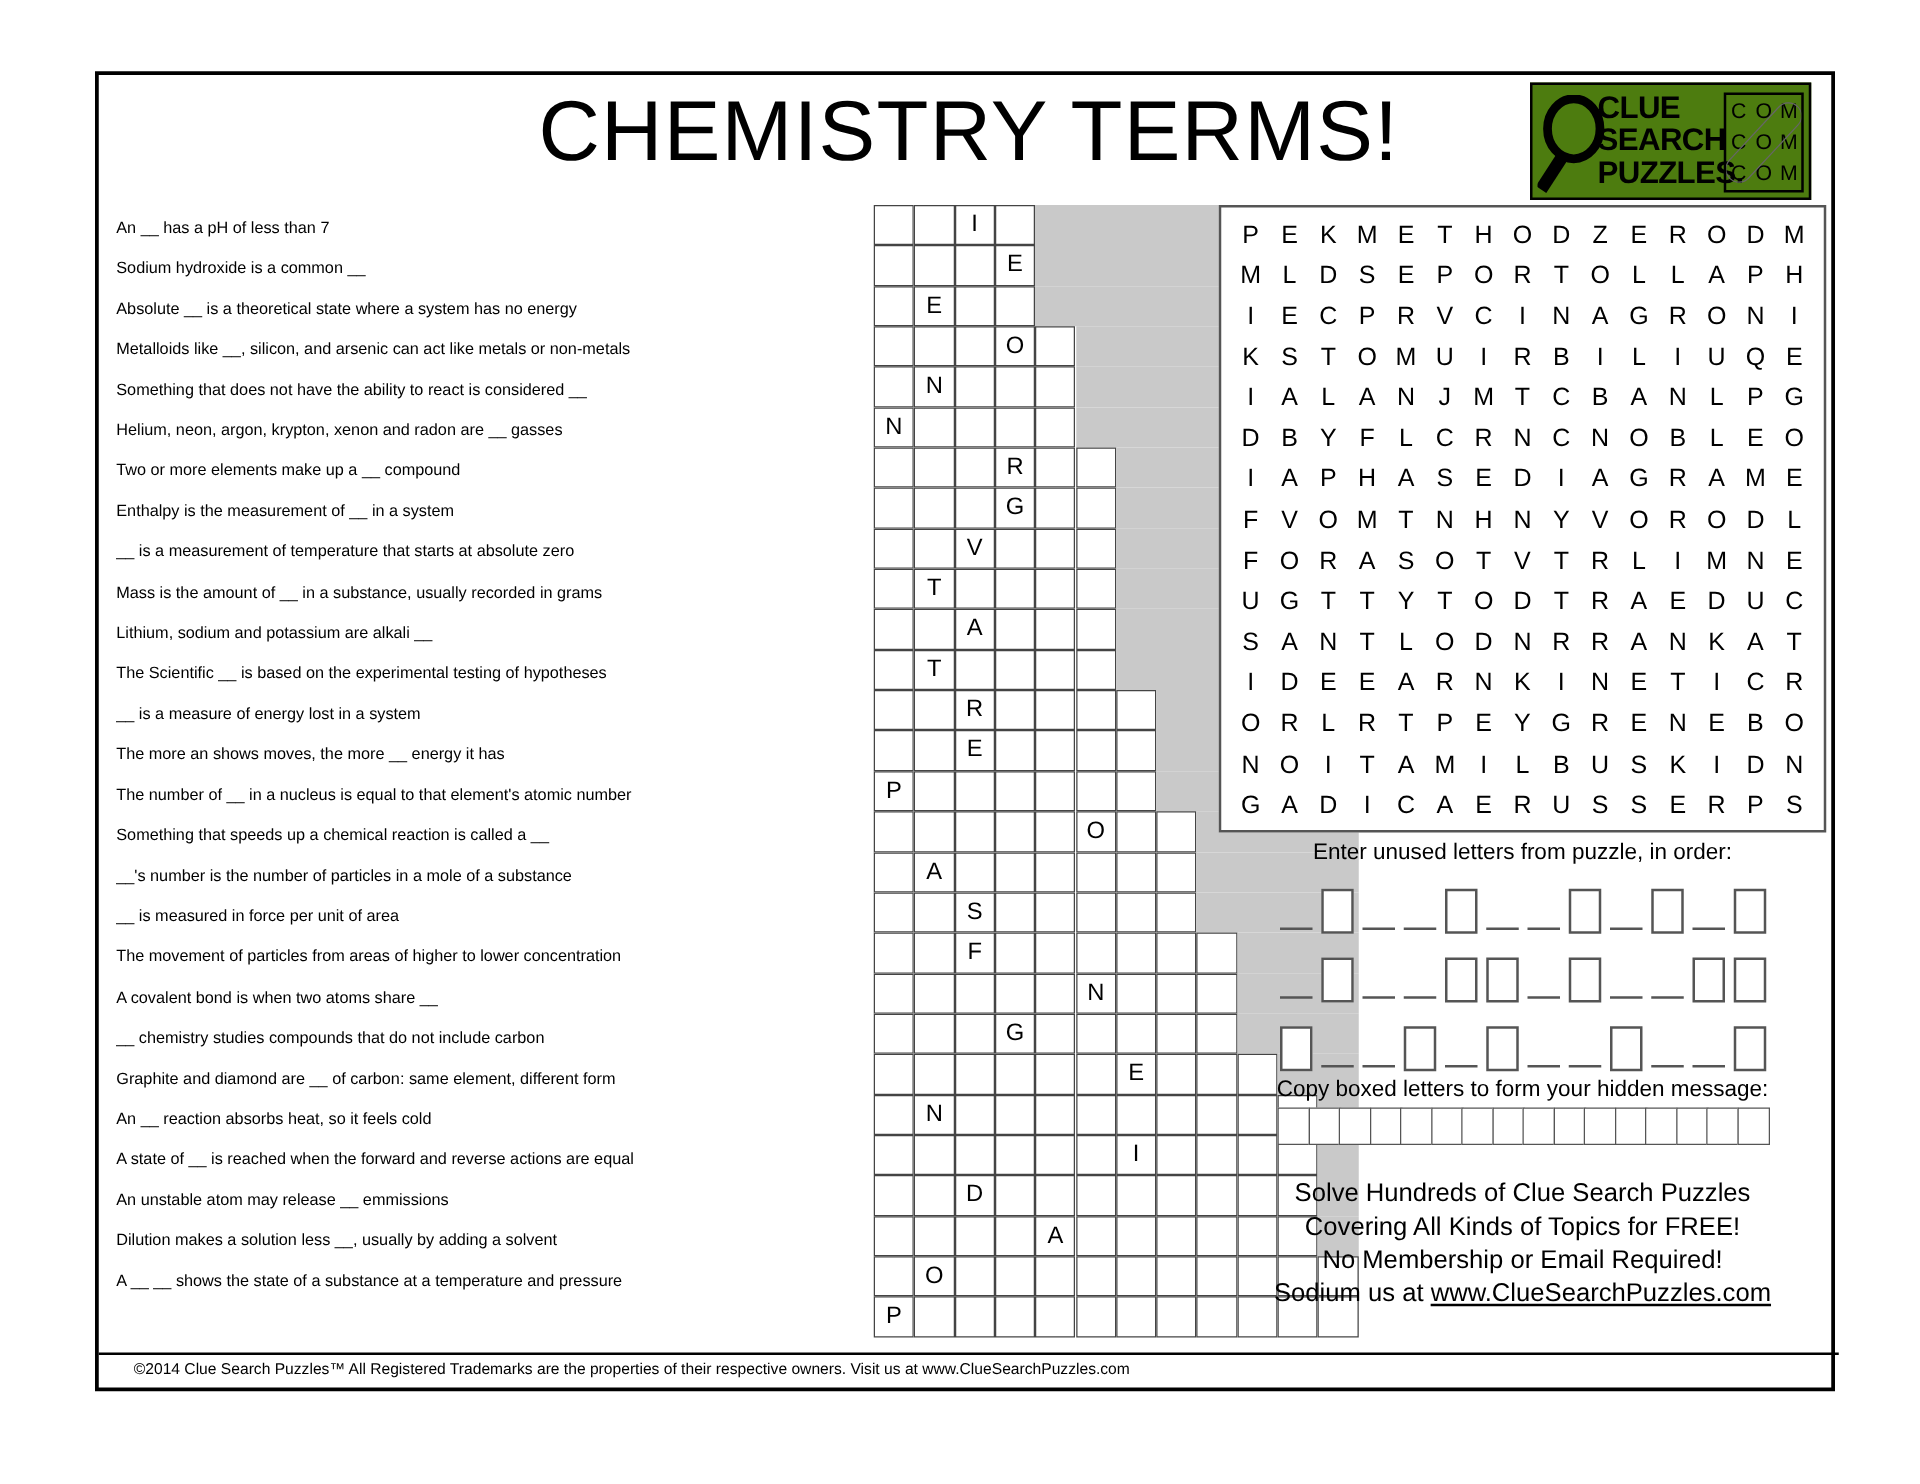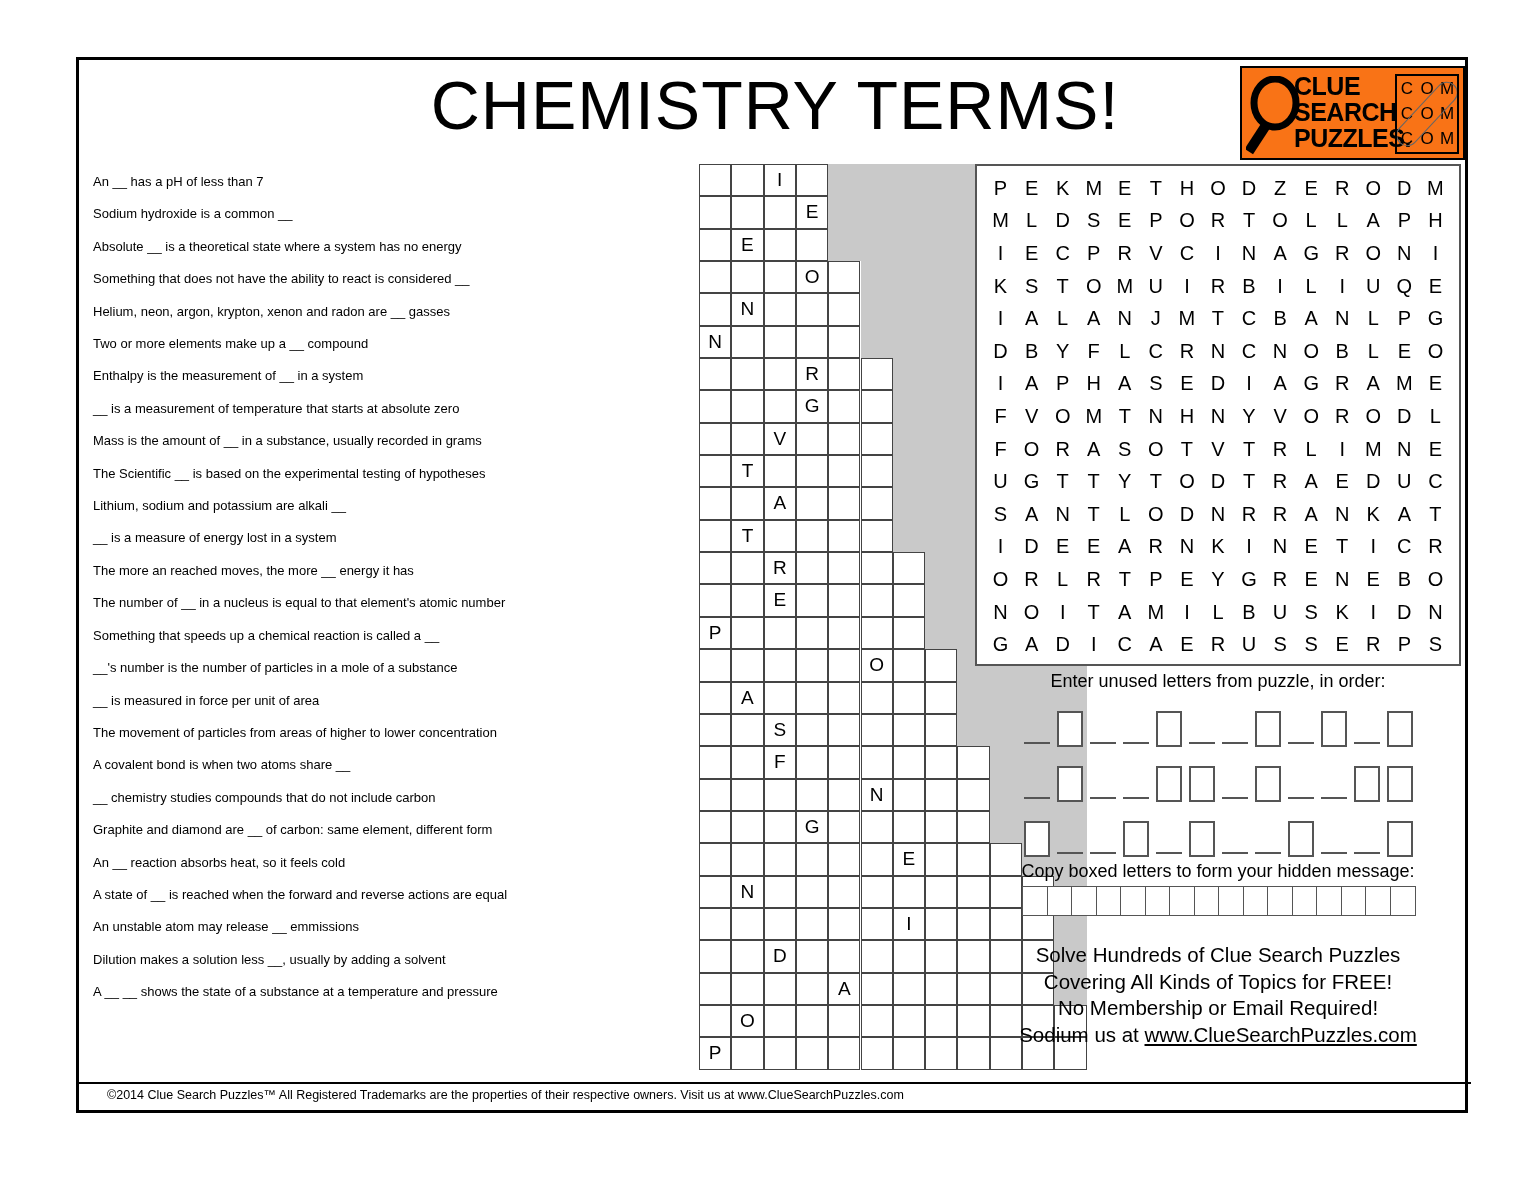--- a/index.html
+++ b/index.html
@@ -25,23 +25,23 @@
     text-align:center;
     font-size:68px; line-height:98px;
     letter-spacing:1px;
     font-weight:400;
     font-family:"Liberation Sans", sans-serif;
     white-space:nowrap;
   }
 
   
   #logo {
-    position:absolute; right:0; top:6px;
+    position:absolute; right:16px; top:6px;
     width:225px; height:94px;
-    background:#f97316;
+    background:#4d7c0f;
     border:2px solid #000;
     display:flex; align-items:center;
   }
   .logo-glass { position:absolute; left:4px; top:8px; width:56px; height:80px; }
   .logo-text {
     position:absolute; left:52px; top:5px;
     width:120px;
     font-weight:bold; font-size:25px; line-height:26px;
     letter-spacing:-0.5px;
     font-family:"Liberation Sans", sans-serif;
@@ -199,30 +199,31 @@
       </div>
     </div>
   </div>
 
   <div id="main">
 
     <div id="clues">
         <div class="clue">An __ has a pH of less than 7</div>
         <div class="clue">Sodium hydroxide is a common __</div>
         <div class="clue">Absolute __ is a theoretical state where a system has no energy</div>
+        <div class="clue">Metalloids like __, silicon, and arsenic can act like metals or non-metals</div>
         <div class="clue">Something that does not have the ability to react is considered __</div>
         <div class="clue">Helium, neon, argon, krypton, xenon and radon are __ gasses</div>
         <div class="clue">Two or more elements make up a __ compound</div>
         <div class="clue">Enthalpy is the measurement of __ in a system</div>
         <div class="clue">__ is a measurement of temperature that starts at absolute zero</div>
         <div class="clue">Mass is the amount of __ in a substance, usually recorded in grams</div>
+        <div class="clue">Lithium, sodium and potassium are alkali __</div>
         <div class="clue">The Scientific __ is based on the experimental testing of hypotheses</div>
-        <div class="clue">Lithium, sodium and potassium are alkali __</div>
         <div class="clue">__ is a measure of energy lost in a system</div>
-        <div class="clue">The more an reached moves, the more __ energy it has</div>
+        <div class="clue">The more an shows moves, the more __ energy it has</div>
         <div class="clue">The number of __ in a nucleus is equal to that element's atomic number</div>
         <div class="clue">Something that speeds up a chemical reaction is called a __</div>
         <div class="clue">__'s number is the number of particles in a mole of a substance</div>
         <div class="clue">__ is measured in force per unit of area</div>
         <div class="clue">The movement of particles from areas of higher to lower concentration</div>
         <div class="clue">A covalent bond is when two atoms share __</div>
         <div class="clue">__ chemistry studies compounds that do not include carbon</div>
         <div class="clue">Graphite and diamond are __ of carbon: same element, different form</div>
         <div class="clue">An __ reaction absorbs heat, so it feels cold</div>
         <div class="clue">A state of __ is reached when the forward and reverse actions are equal</div>

